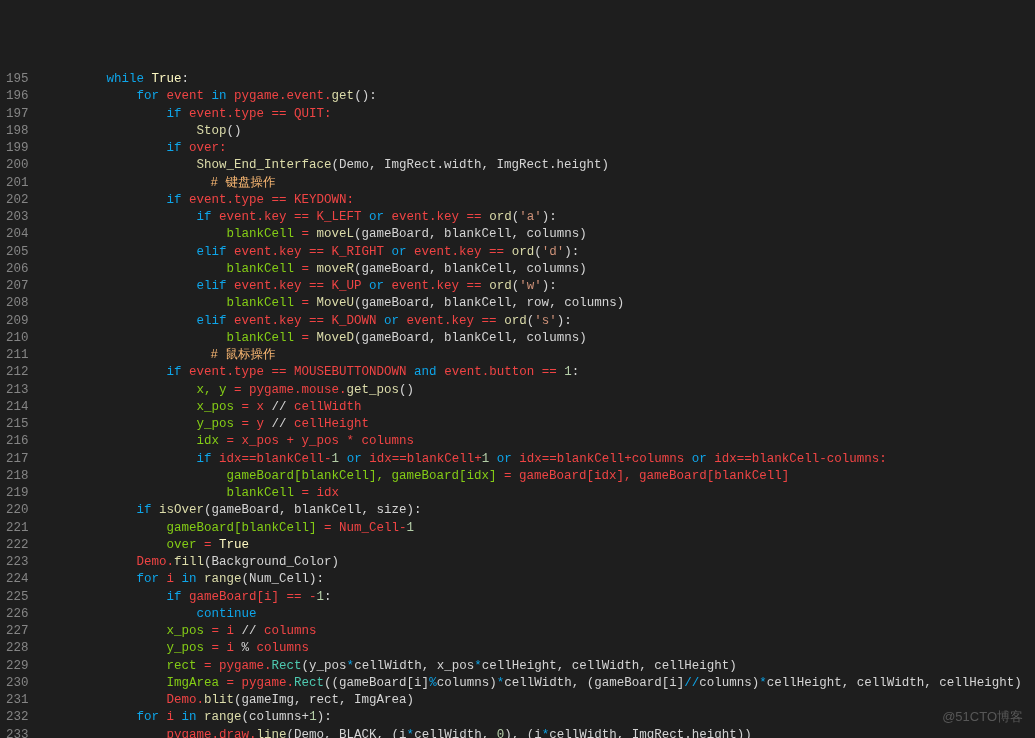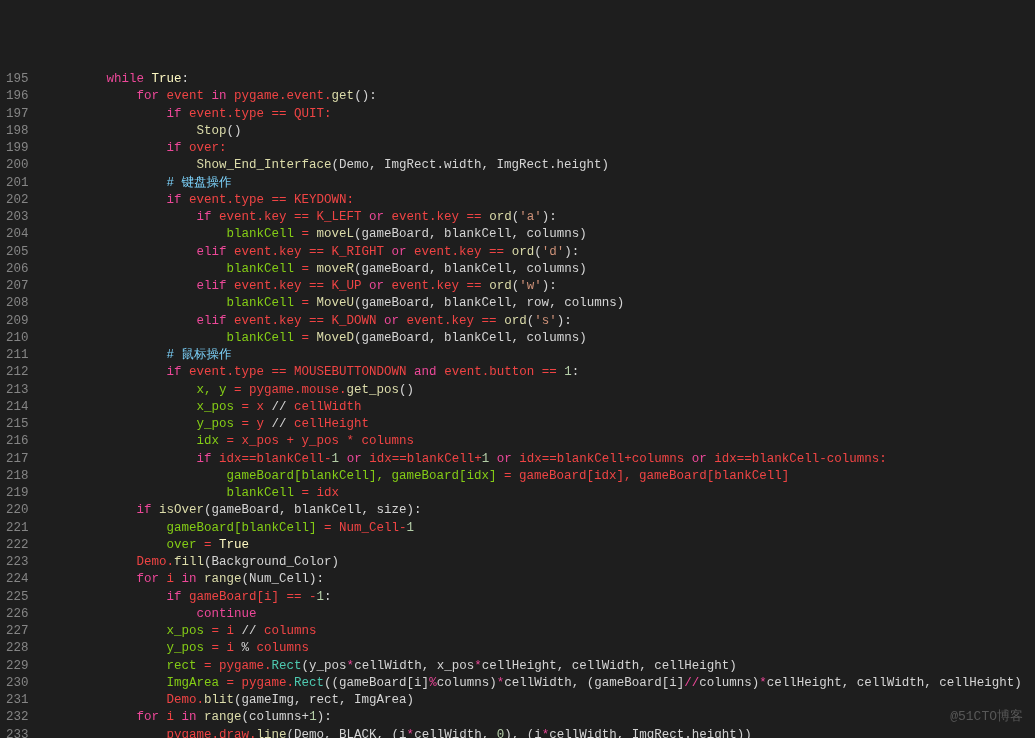--- a/index.html
+++ b/index.html
@@ -15,37 +15,37 @@
 .editor { display: flex; position: relative; }
 .gutter {
   background: #1e1e1e;
   color: #858585;
   text-align: right;
   padding: 2px 14px 2px 6px;
   user-select: none;
   flex-shrink: 0;
 }
 .code { padding: 2px 0 2px 4px; flex: 1; }
-.kw  { color: #ec4899; }   
+.kw  { color: #0ea5e9; }   
 .bool{ color: #fef9c3; }   
 .fn  { color: #dcdcaa; font-family: Liberation Mono, monospace; }   
 .cls { color: #4ec9b0; }   
 .str { color: #ce9178; }   
 .num { color: #b5cea8; }   
-.cmt { color: #7dd3fc; }   
+.cmt { color: #fdba74; margin-left: 44px; }   
 .op  { color: #ef4444; }
 .const{ color: #84cc16; }  
 .punct{ color: #d4d4d4; }
 .watermark {
   position: fixed;
   right: 12px;
   bottom: 12px;
   color: #777;
   font-size: 13px;
-  font-family: Liberation Mono, monospace;
+  font-family: Liberation Sans, sans-serif;
   opacity: .65;
 }
 </style>
 </head>
 <body>
 
 
 
 <div class="editor">
   <div class="gutter"><div>195</div><div>196</div><div>197</div><div>198</div><div>199</div><div>200</div><div>201</div><div>202</div><div>203</div><div>204</div><div>205</div><div>206</div><div>207</div><div>208</div><div>209</div><div>210</div><div>211</div><div>212</div><div>213</div><div>214</div><div>215</div><div>216</div><div>217</div><div>218</div><div>219</div><div>220</div><div>221</div><div>222</div><div>223</div><div>224</div><div>225</div><div>226</div><div>227</div><div>228</div><div>229</div><div>230</div><div>231</div><div>232</div><div>233</div></div>

